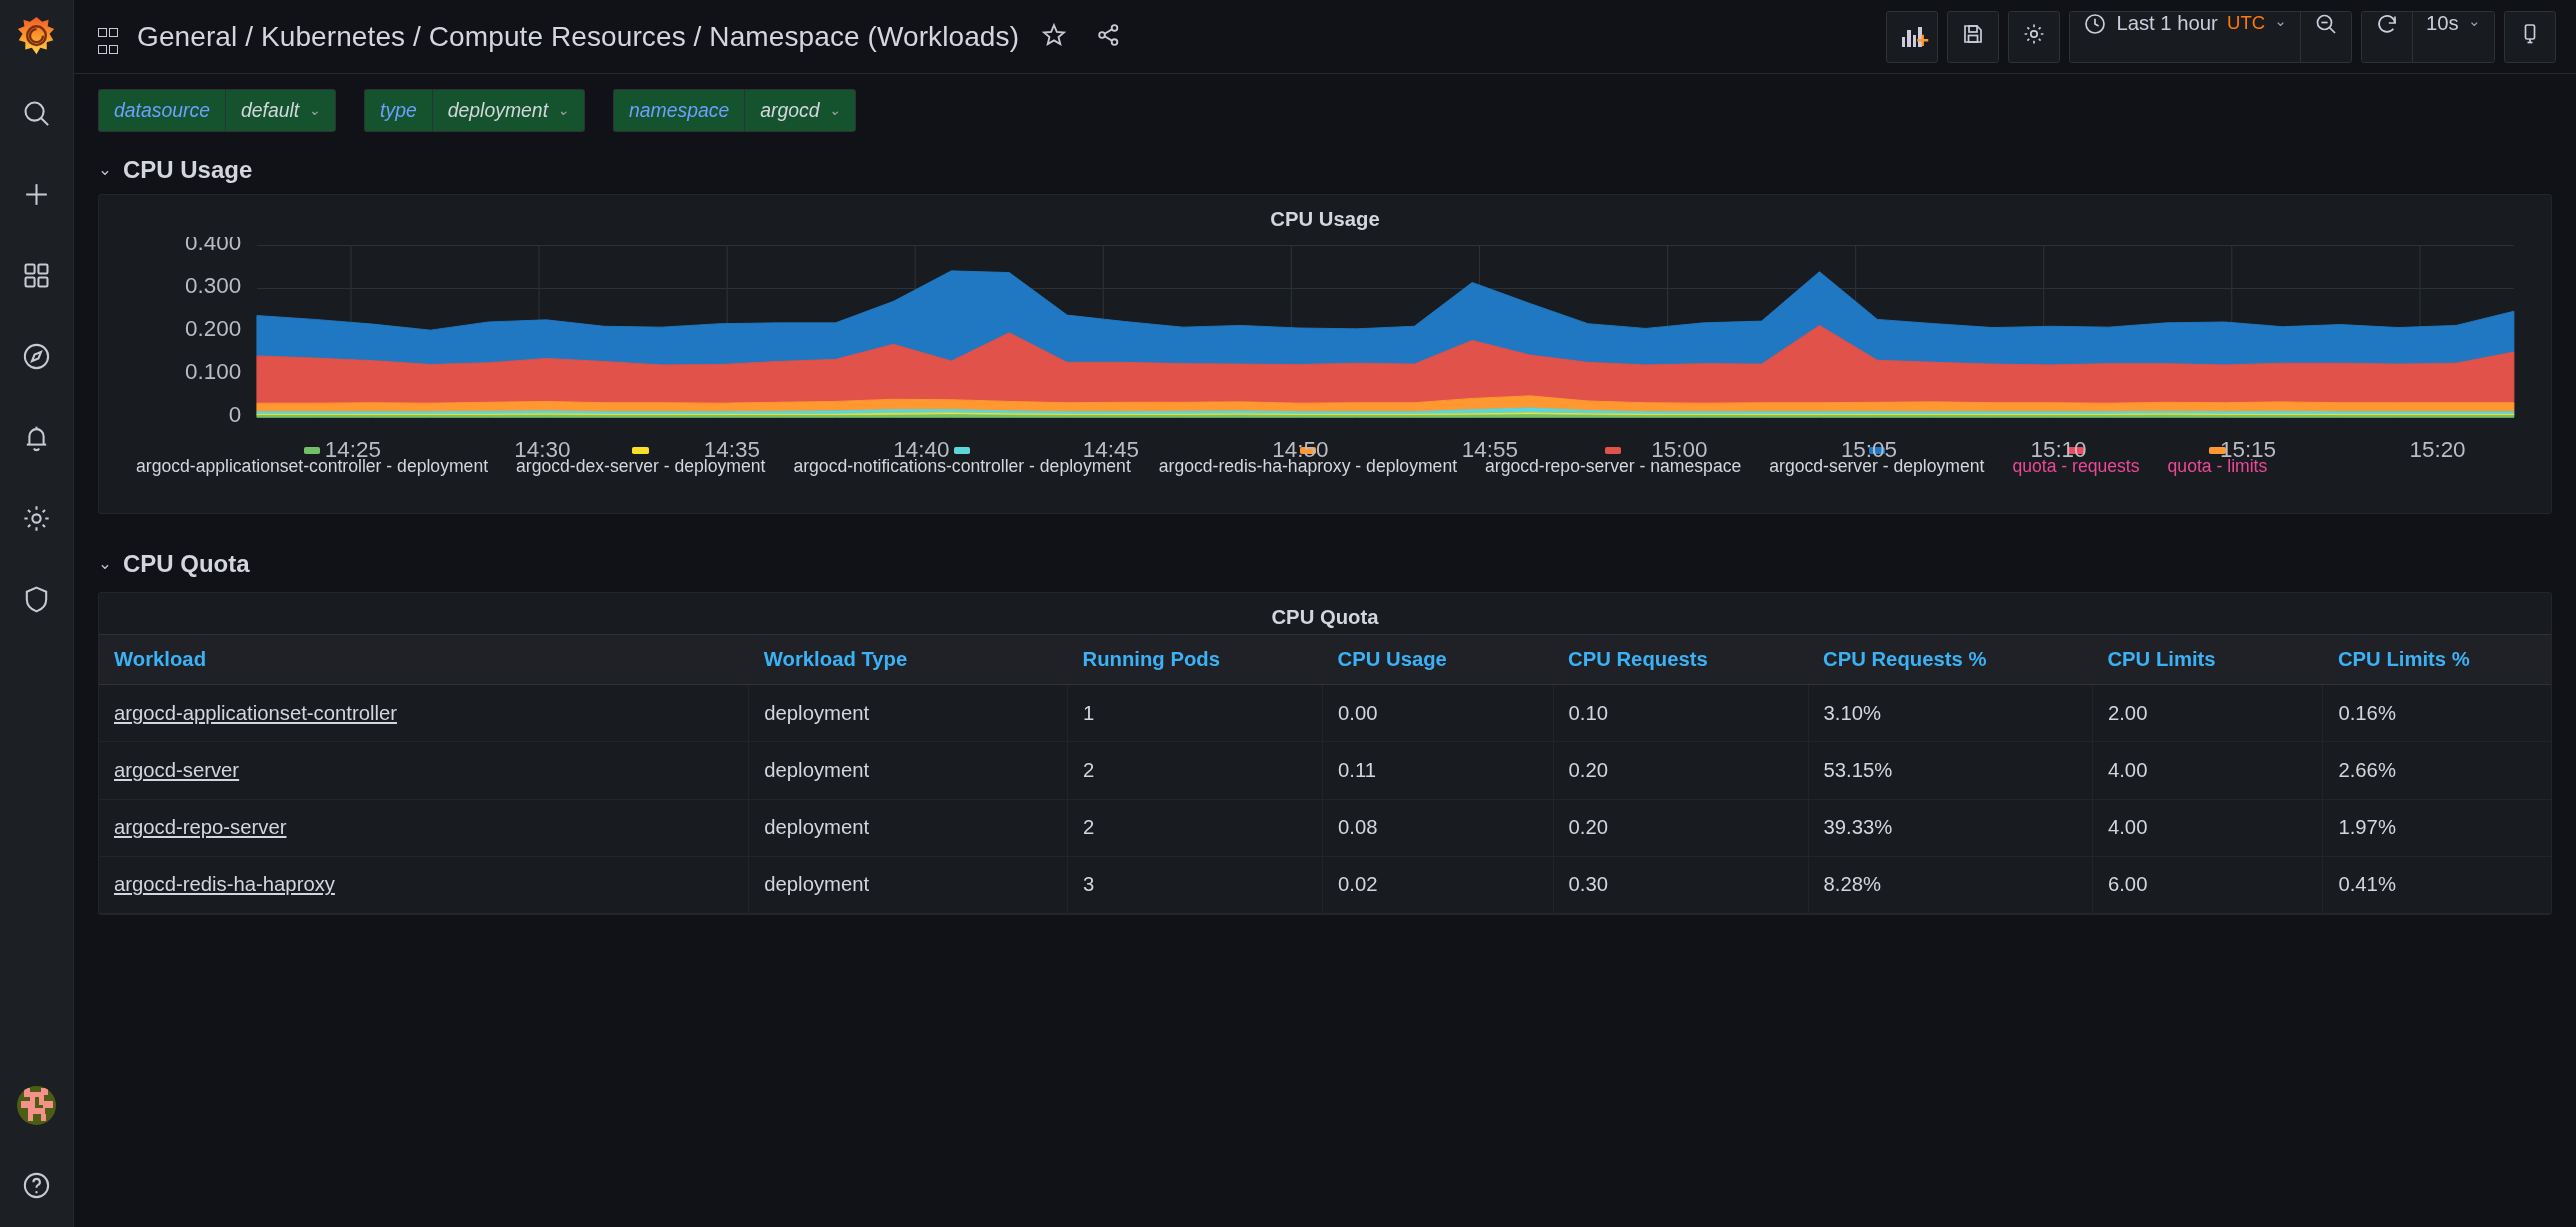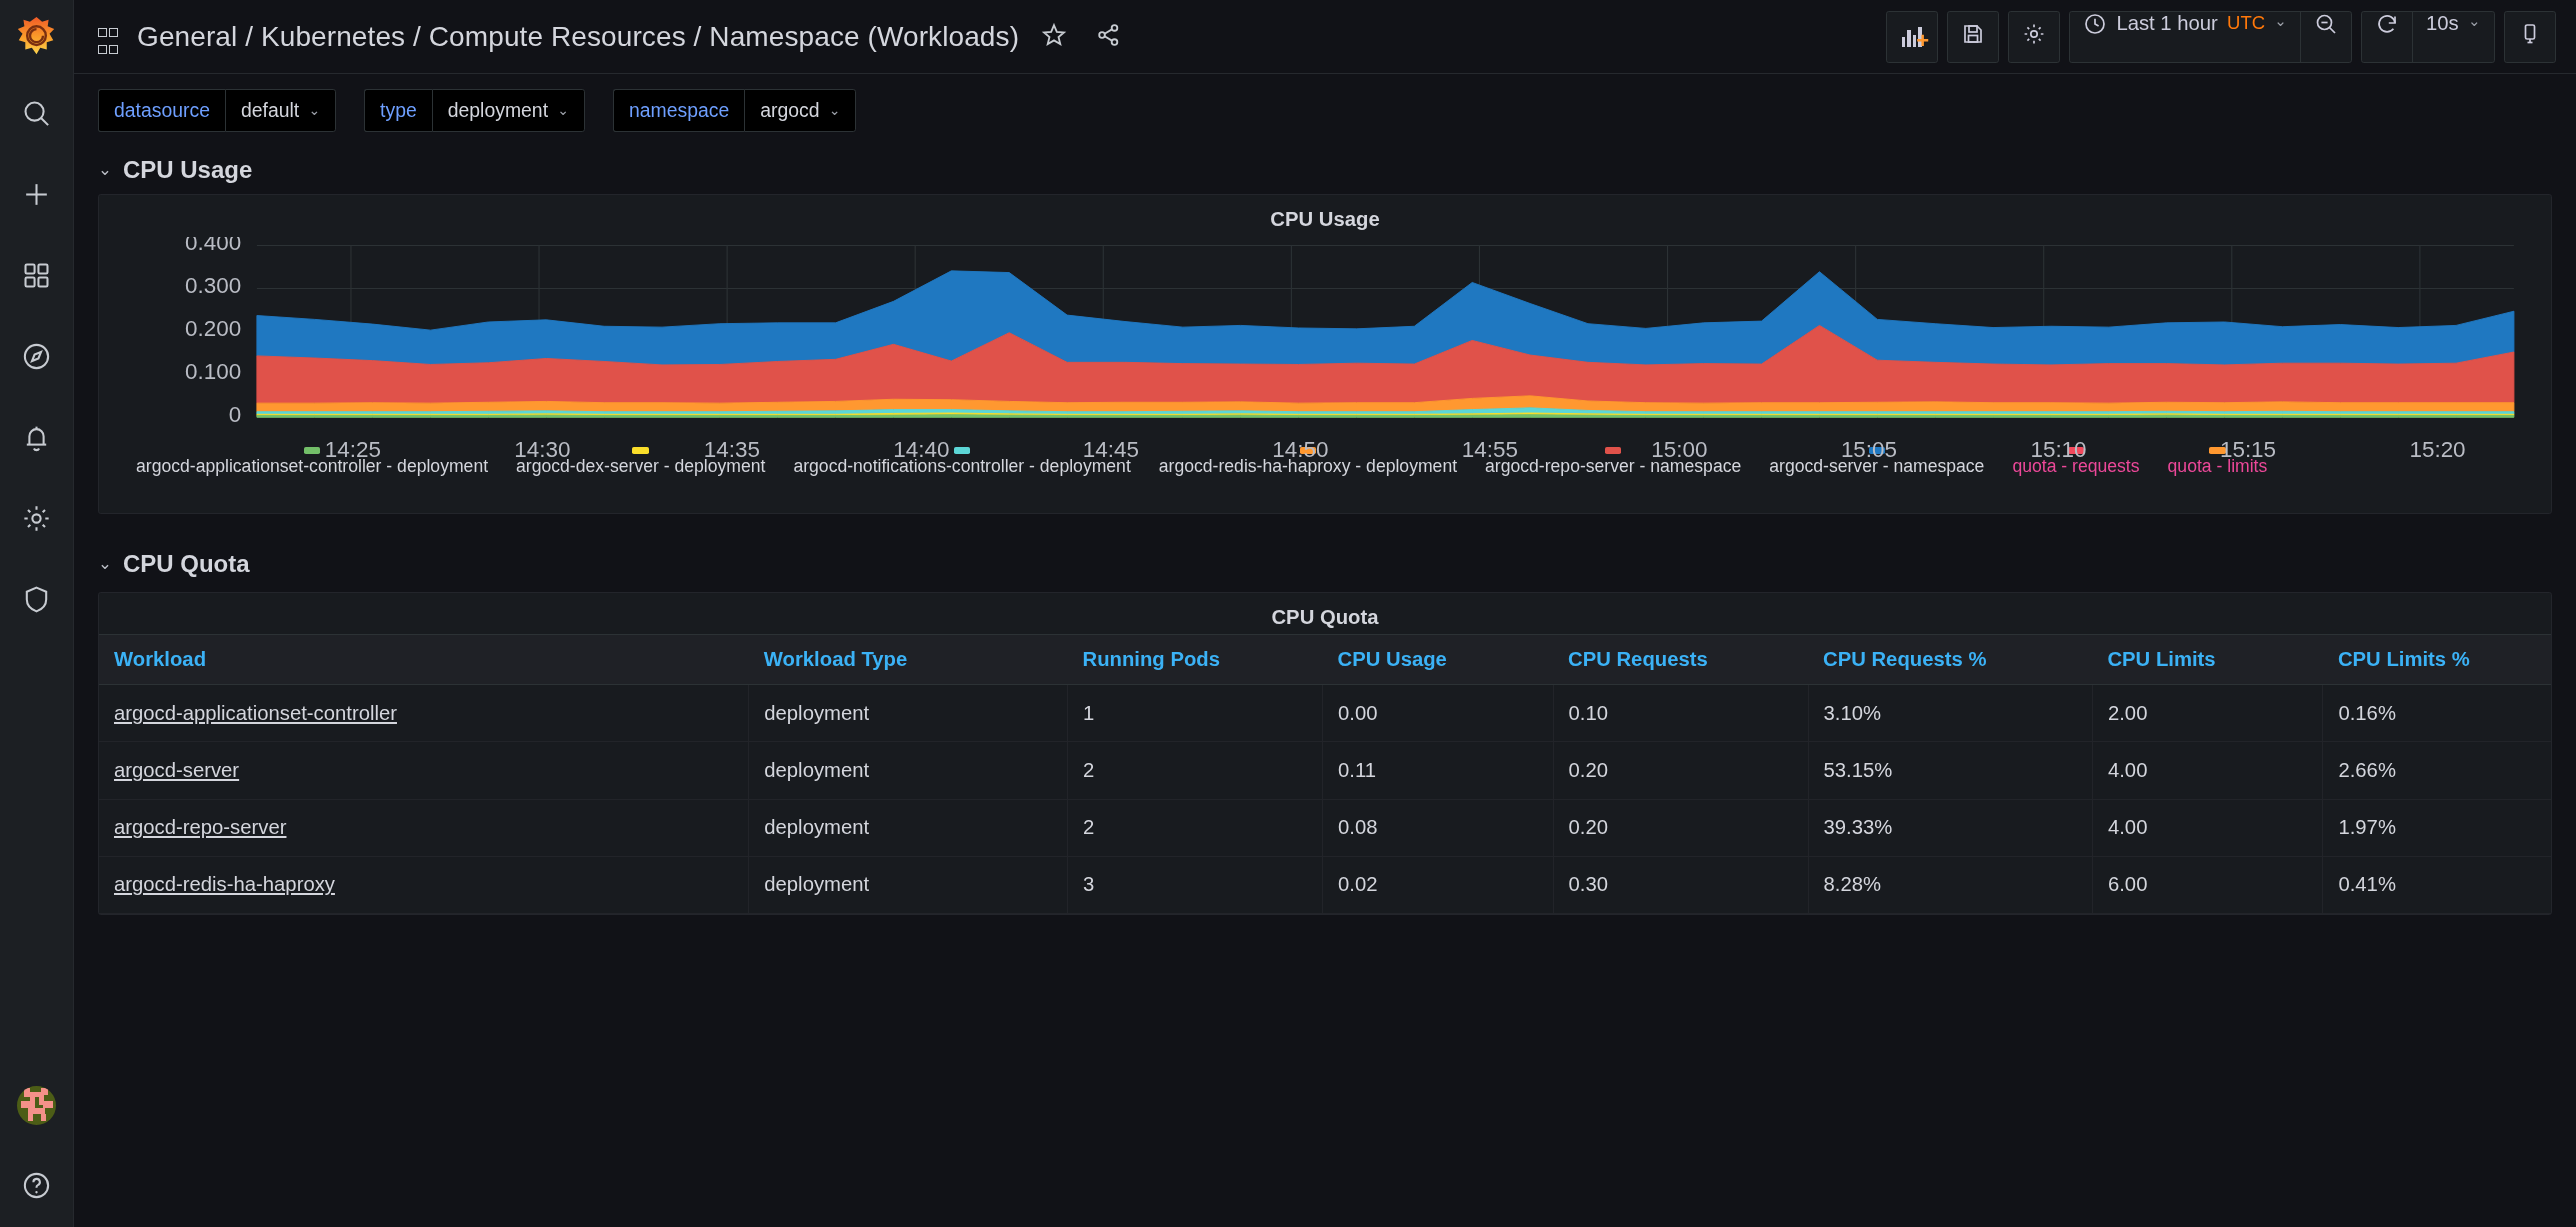--- a/index.html
+++ b/index.html
@@ -85,22 +85,22 @@
   }
 
   
   #varbar {
     height: 72px; display: flex; align-items: center;
     padding: 0 24px; gap: 0;
   }
   .var-group { display: flex; margin-right: 28px; }
   .var-label, .var-value {
     height: 43px; display: flex; align-items: center;
-    border: 0.9px solid #2c3235; background: #000000;
-    font-size: 19.4px; padding: 0 15px;
+    border: 0.9px solid #2c3235; background: #14532d;
+    font-size: 19.4px; padding: 0 15px; font-style: italic;
   }
   .var-label { color: #6e9fff; border-radius: 2.8px 0 0 2.8px; border-right: none; }
   .var-value { color: #d4d6dd; border-radius: 0 2.8px 2.8px 0; gap: 9.2px; cursor: pointer; }
   .var-value .caret { font-size: 14px; }
 
   
   #content { padding: 0 24px; }
   .row-header {
     display: flex; align-items: center; gap: 11px;
     height: 48px; color: #d4d6dd; font-size: 24px; font-weight: bold;
@@ -457,21 +457,21 @@
           <div class="legend-item">
             <span class="swatch" style="background: rgb(255, 152, 48);"></span>
             <span>argocd-redis-ha-haproxy - deployment</span>
           </div>
           <div class="legend-item">
             <span class="swatch" style="background: rgb(224, 82, 74);"></span>
             <span>argocd-repo-server - namespace</span>
           </div>
           <div class="legend-item">
             <span class="swatch" style="background: rgb(31, 120, 193);"></span>
-            <span>argocd-server - namespace</span>
+            <span>argocd-server - deployment</span>
           </div>
           <div class="legend-item dim">
             <span class="swatch" style="background: rgb(242, 73, 92);"></span>
             <span>quota - requests</span>
           </div>
           <div class="legend-item dim">
             <span class="swatch" style="background: rgb(255, 152, 48);"></span>
             <span>quota - limits</span>
           </div>
         </div>

